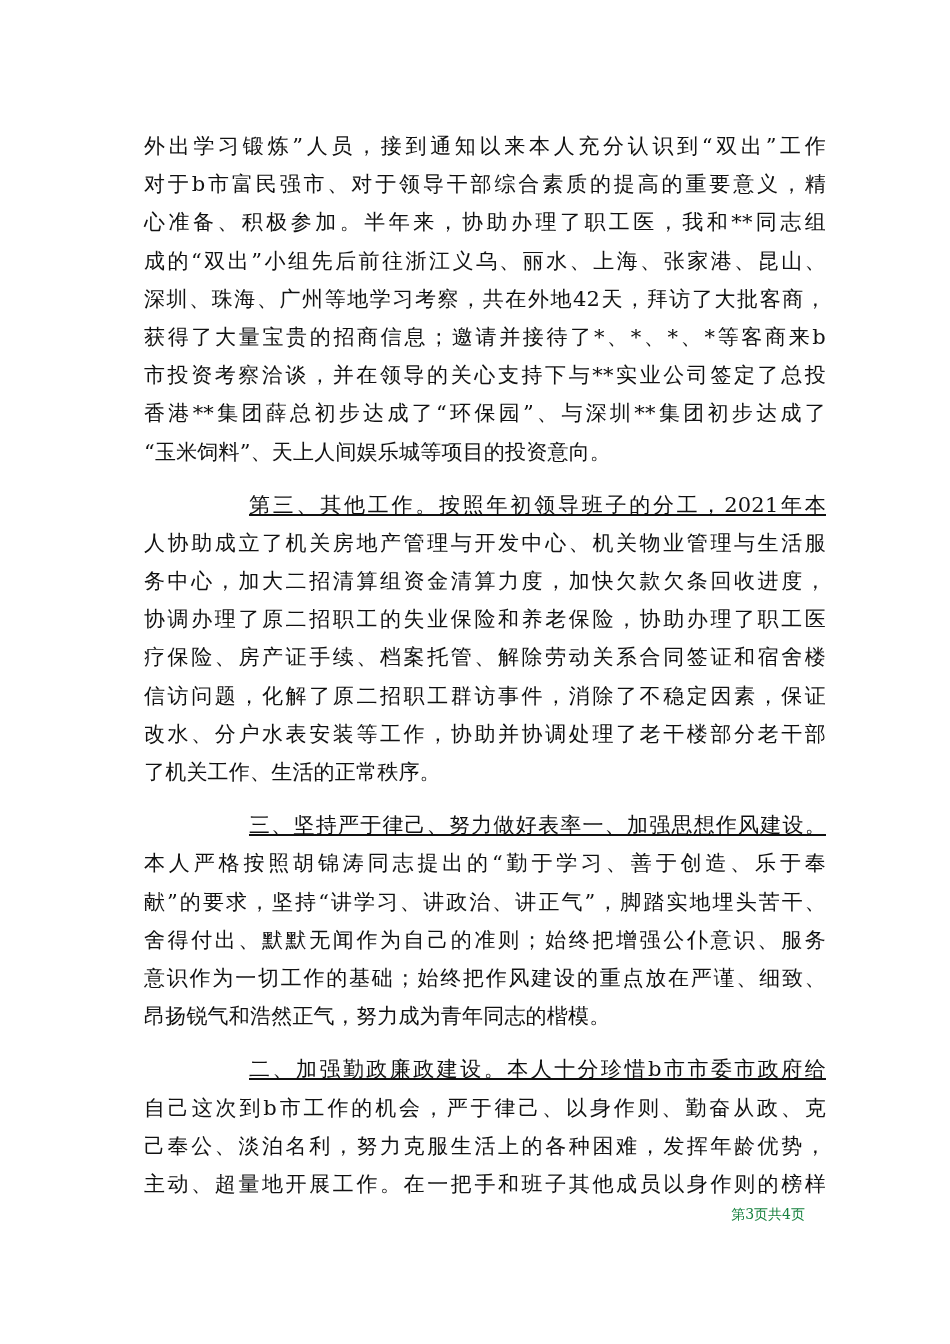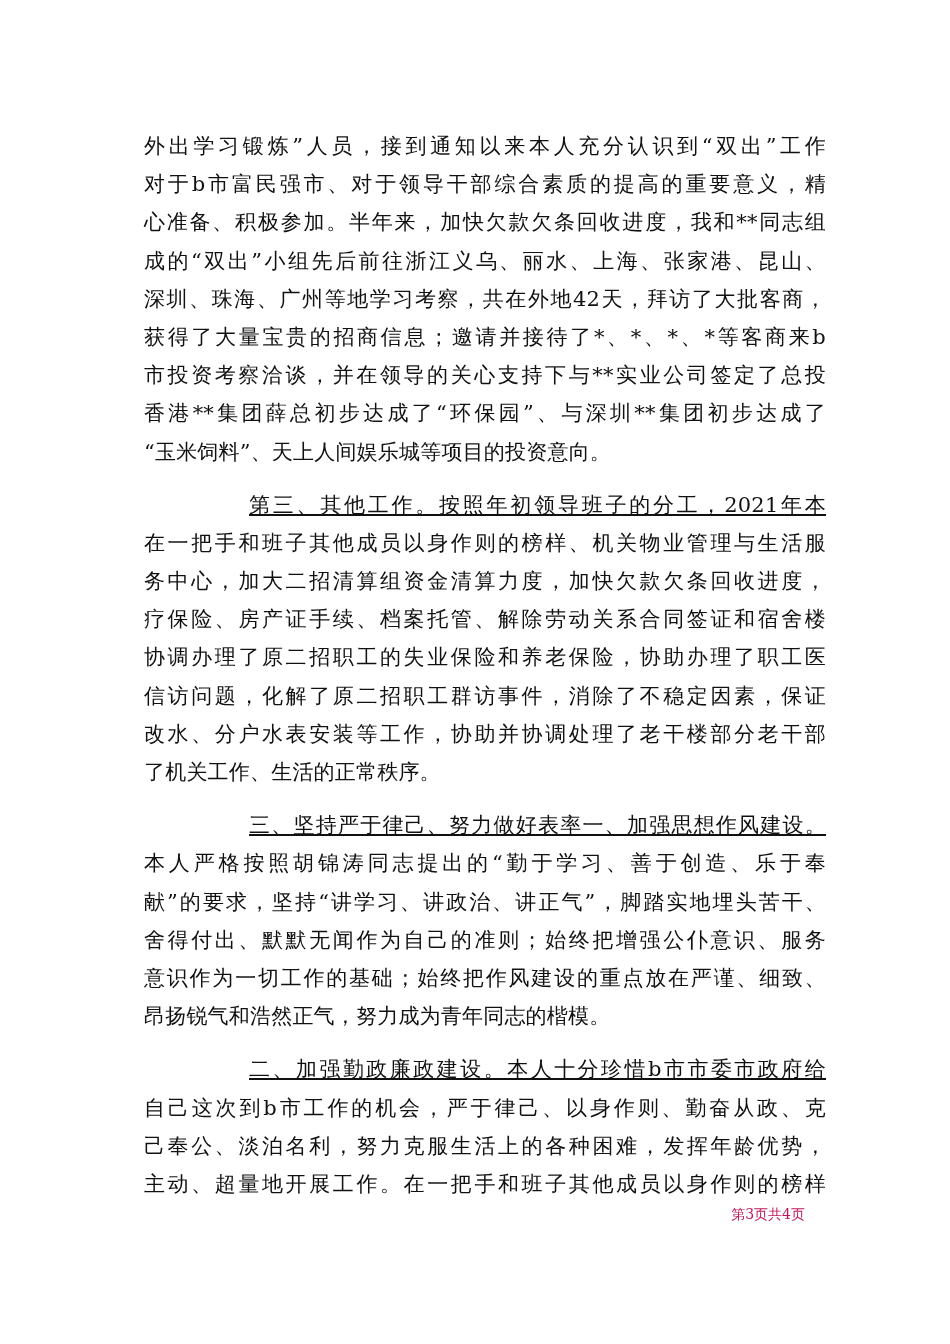--- a/index.html
+++ b/index.html
@@ -16,48 +16,48 @@
       height: 38.2px; line-height: 38.2px; white-space: nowrap;
       text-align: justify; text-align-last: justify;
       letter-spacing: 0.2px;
     }
     .line.last { text-align-last: left; }
     .line.indent { padding-left: 105px; text-decoration: underline; }
     .para-gap { height: 15px; }
     .footer {
       position: absolute; left: 600px; top: 1206px; width: 205px; text-align: right;
       font-family: "DejaVu Serif", "Liberation Serif", serif;
-      font-size: 14px; color: #be185d;
+      font-size: 14px; color: #15803d;
     }
   </style>
 </head>
 <body>
 
 <div class="page">
   <div class="content">
 
     <div>
       <div class="line">外出学习锻炼”人员，接到通知以来本人充分认识到“双出”工作</div>
       <div class="line">对于b市富民强市、对于领导干部综合素质的提高的重要意义，精</div>
-      <div class="line">心准备、积极参加。半年来，加快欠款欠条回收进度，我和**同志组</div>
+      <div class="line">心准备、积极参加。半年来，协助办理了职工医，我和**同志组</div>
       <div class="line">成的“双出”小组先后前往浙江义乌、丽水、上海、张家港、昆山、</div>
       <div class="line">深圳、珠海、广州等地学习考察，共在外地42天，拜访了大批客商，</div>
       <div class="line">获得了大量宝贵的招商信息；邀请并接待了*、*、*、*等客商来b</div>
       <div class="line">市投资考察洽谈，并在领导的关心支持下与**实业公司签定了总投</div>
       <div class="line">香港**集团薛总初步达成了“环保园”、与深圳**集团初步达成了</div>
       <div class="line last">“玉米饲料”、天上人间娱乐城等项目的投资意向。</div>
     </div>
     <div class="para-gap"></div>
 
     <div>
       <div class="line indent">第三、其他工作。按照年初领导班子的分工，2021年本</div>
-      <div class="line">在一把手和班子其他成员以身作则的榜样、机关物业管理与生活服</div>
+      <div class="line">人协助成立了机关房地产管理与开发中心、机关物业管理与生活服</div>
       <div class="line">务中心，加大二招清算组资金清算力度，加快欠款欠条回收进度，</div>
+      <div class="line">协调办理了原二招职工的失业保险和养老保险，协助办理了职工医</div>
       <div class="line">疗保险、房产证手续、档案托管、解除劳动关系合同签证和宿舍楼</div>
-      <div class="line">协调办理了原二招职工的失业保险和养老保险，协助办理了职工医</div>
       <div class="line">信访问题，化解了原二招职工群访事件，消除了不稳定因素，保证</div>
       <div class="line">改水、分户水表安装等工作，协助并协调处理了老干楼部分老干部</div>
       <div class="line last">了机关工作、生活的正常秩序。</div>
     </div>
     <div class="para-gap"></div>
 
     <div>
       <div class="line indent">三、坚持严于律己、努力做好表率一、加强思想作风建设。</div>
       <div class="line">本人严格按照胡锦涛同志提出的“勤于学习、善于创造、乐于奉</div>
       <div class="line">献”的要求，坚持“讲学习、讲政治、讲正气”，脚踏实地埋头苦干、</div>

